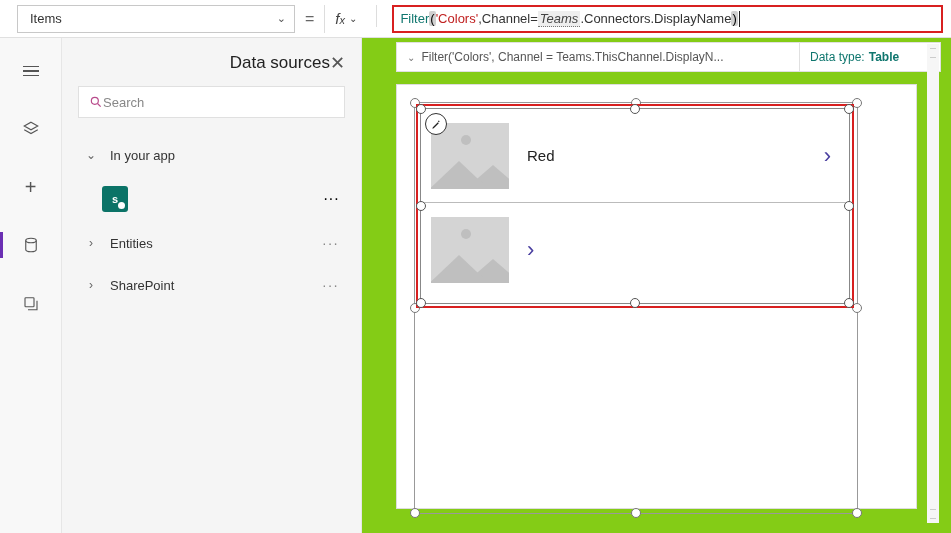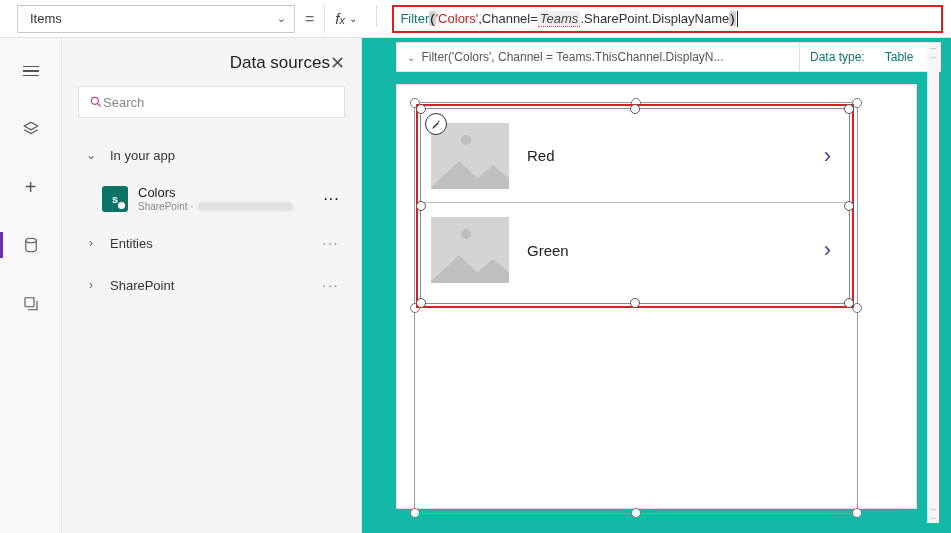--- a/index.html
+++ b/index.html
@@ -20,21 +20,21 @@
     .tk-id { color: #333; }
     .tk-teams { color: #444; font-style: italic; border-bottom: 1px dotted #777; background: #eee; padding: 0 2px; }
     .tk-paren1 { background: #d0d0d0; padding: 0 1px; border-radius: 2px;}
     .tk-cursor { display: inline-block; width: 1px; height: 16px; background: #222; vertical-align: middle; margin-left: 1px; }
     
     
     .second-row-wrap { position: absolute; left: 396px; right: 10px; top: 42px; height: 30px; display: flex; border: 1px solid #e0e0e0; background: #fff; }
     .breadcrumb-cell { flex: 1; display: flex; align-items: center; padding: 0 10px; font-size: 12px; color: #555; border-right: 1px solid #e0e0e0; gap: 6px; }
     .breadcrumb-cell .chev { font-size: 10px; color: #777; }
     .datatype-cell { width: 140px; display: flex; align-items: center; justify-content: flex-start; padding: 0 10px; font-size: 12px; color: #0f766e; }
-    .datatype-cell b { margin-left: 20px; font-weight: 400; }
+    .datatype-cell b { margin-left: 4px; font-weight: 700; }
     
     
     .main { position: absolute; top: 38px; left: 0; right: 0; bottom: 0; display: flex; }
     .rail { width: 62px; background: #f8f8f8; border-right: 1px solid #e6e6e6; display: flex; flex-direction: column; align-items: center; padding-top: 16px; gap: 24px; }
     .rail .rail-item { width: 40px; height: 34px; display: flex; align-items: center; justify-content: center; color: #555; position: relative; }
     .rail .rail-item.active::before { content: ""; position: absolute; left: -11px; top: 4px; bottom: 4px; width: 3px; background: #6b2fb3; }
     .rail svg { width: 18px; height: 18px; stroke: #555; fill: none; stroke-width: 1.5; }
     .rail .plus { font-size: 20px; color: #555; font-weight: 300; }
     .rail .hb { display:flex; flex-direction:column; gap:3px;}
     .rail .hb span{ width:16px; height:1.5px; background:#555; display:block;}
@@ -53,21 +53,21 @@
     .ds-item { display: flex; align-items: center; height: 46px; padding: 0 6px 0 24px; justify-content: space-between; }
     .ds-item .left { display: flex; align-items: center; gap: 10px; }
     .ds-icon { width: 26px; height: 26px; background: #0b7367; border-radius: 3px; display: flex; align-items: center; justify-content: center; color: #fff; font-size: 11px; font-weight: 600; position: relative;}
     .ds-icon::after{ content:""; position:absolute; right:3px; bottom:3px; width:7px; height:7px; background:#fff; border-radius:50%;}
     .ds-text { display: flex; flex-direction: column; line-height: 1.2; }
     .ds-name { font-size: 13px; color: #222; }
     .ds-sub { font-size: 10px; color: #888; display:flex; align-items:center; gap:4px;}
     .blur { display:inline-block; width:95px; height:9px; background:#e0e0e0; border-radius:4px; filter: blur(1px);}
 
     
-    .canvas-area { flex: 1; position: relative; background: #14b8a6; padding-top: 46px; }
+    .canvas-area { flex: 1; position: relative; background: #84cc16; padding-top: 46px; }
     .canvas-bg { position: absolute; left: 34px; right: 34px; top: 46px; bottom: 24px; background: #fff; border: 1px solid #ddd; }
     .gallery-wrap { position: absolute; left: 54px; top: 66px; width: 438px; border: 2px solid #d82020; padding: 2px;}
     .gallery-sel { position: relative; border: 1px solid #888; height: 196px; }
     .sel-handle { position: absolute; width: 10px; height: 10px; background: #fff; border: 1px solid #555; border-radius: 50%; }
     .h-tl { top: -5px; left: -5px; } .h-tr { top: -5px; right: -5px; }
     .h-bl { bottom: -5px; left: -5px; } .h-br { bottom: -5px; right: -5px; }
     .h-tm { top: -5px; left: 50%; margin-left:-5px; } .h-bm { bottom: -5px; left: 50%; margin-left:-5px; }
     .h-ml { top: 50%; left: -5px; margin-top:-5px; } .h-mr { top: 50%; right: -5px; margin-top:-5px; }
     .edit-badge { position: absolute; top: 4px; left: 4px; width: 22px; height: 22px; border: 1.5px solid #333; border-radius: 50%; display:flex; align-items:center; justify-content:center; background:#fff; z-index:2;}
     .edit-badge svg { width:11px; height:11px; fill:#222; }
@@ -107,21 +107,21 @@
     <div class="formula-box">
       <span class="tk-fn">Filter</span>
         <span class="tk-paren1">(</span>
         <span class="tk-str">'Colors'</span>
         <span class="tk-id">, </span>
         <span class="tk-id">Channel</span>
         <span class="tk-id"> </span>
         <span class="tk-id">=</span>
         <span class="tk-id"> </span>
         <span class="tk-teams">Teams</span>
-        <span class="tk-id">.SharePoint.DisplayName</span>
+        <span class="tk-id">.Connectors.DisplayName</span>
         <span class="tk-paren1">)</span>
         <span class="tk-cursor"></span>
     </div>
   </div>
 </div>
 
 <div class="main">
 
   <div class="rail">
     <div class="rail-item">
@@ -170,27 +170,20 @@
     </div>
     <div class="tree-row">
       <div class="left">
           <span class="chev">⌄</span>
           <span>In your app</span>
         </div>
     </div>
     <div class="ds-item">
       <div class="left">
         <div class="ds-icon">s</div>
-        <div class="ds-text">
-          <span class="ds-name">Colors</span>
-          <span class="ds-sub">
-              <span>SharePoint ·</span>
-              <span class="blur"></span>
-            </span>
-        </div>
       </div>
       <span class="dots">···</span>
     </div>
     <div class="tree-row">
       <div class="left">
           <span class="chev">›</span>
           <span>Entities</span>
         </div>
       <span class="dots">···</span>
     </div>
@@ -237,21 +230,20 @@
           <div class="thumb">
               <div class="m2"></div>
             </div>
           <div class="g-label">Red</div>
           <div class="g-arrow">›</div>
         </div>
         <div class="g-row">
           <div class="thumb">
               <div class="m2"></div>
             </div>
-          <div class="g-label">Green</div>
           <div class="g-arrow">›</div>
         </div>
       </div>
     </div>
   </div>
 </div>
 
 <div class="second-row-wrap">
   <div class="breadcrumb-cell">
     <span class="chev">⌄</span>

